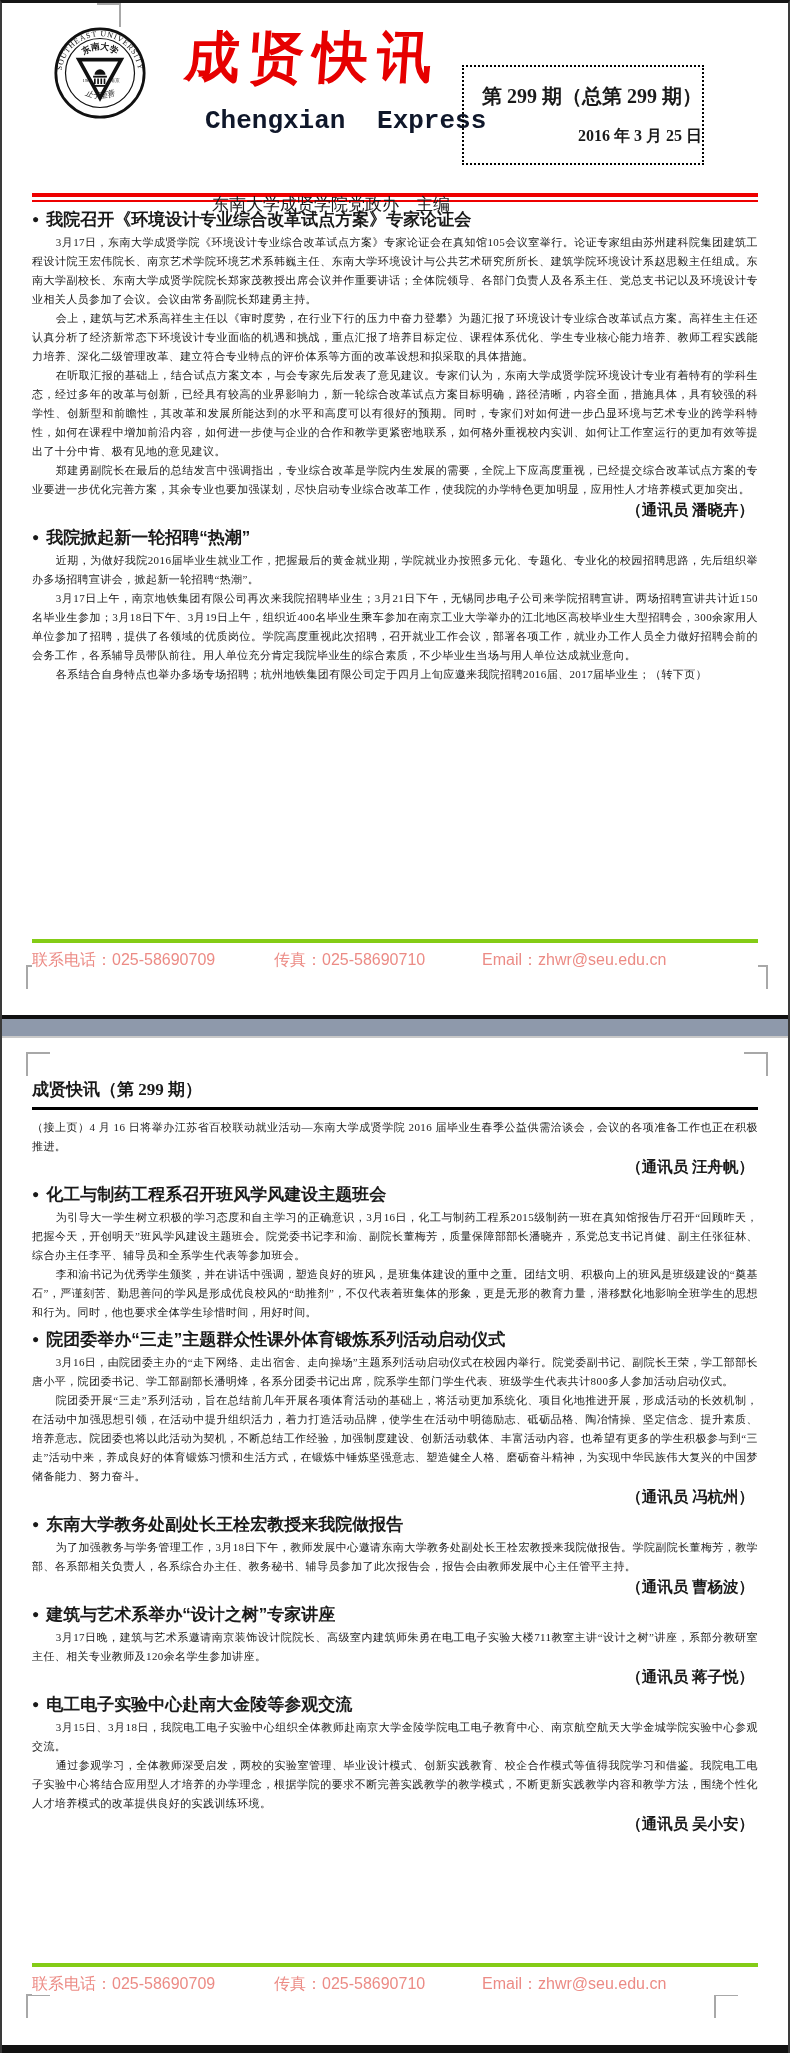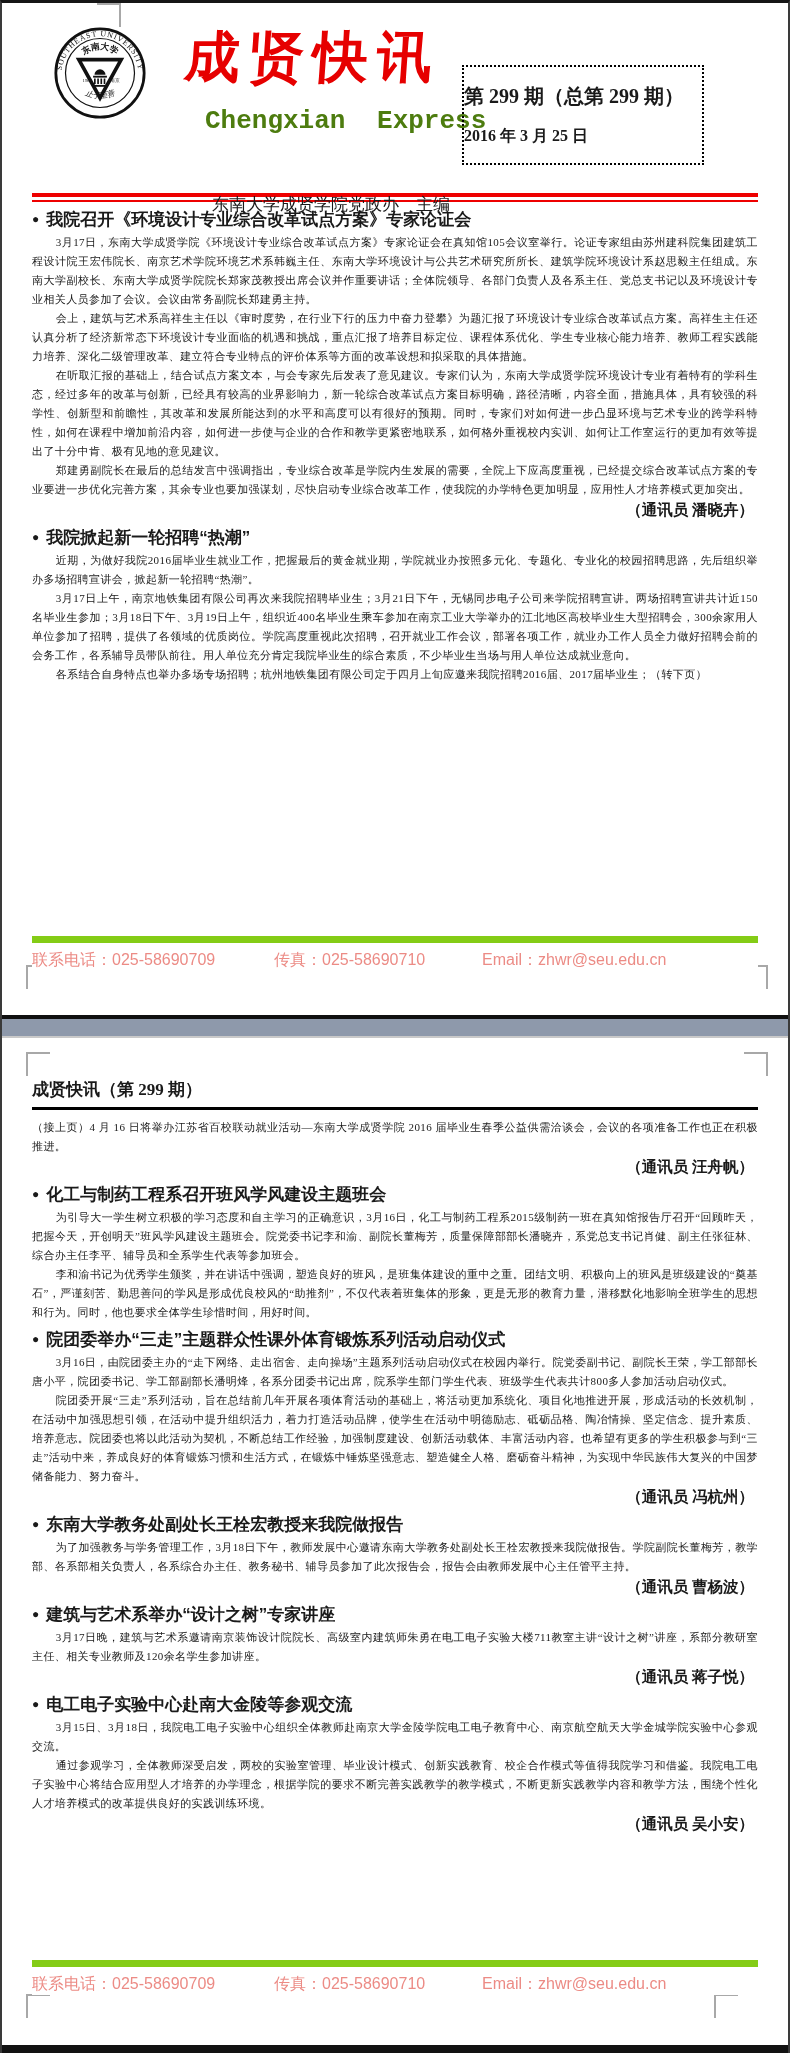--- a/index.html
+++ b/index.html
@@ -23,32 +23,32 @@
   
   .masthead{position:relative;height:190px;}
   .seal{position:absolute;left:52px;top:24px;width:92px;height:92px;}
   .mast-title{
     position:absolute;left:183px;top:26px;width:280px;
     font-size:55px;font-weight:bold;color:#e60000;letter-spacing:9px;
     font-family:"DejaVu Serif","Liberation Serif",serif;
     transform:skewX(-4deg);white-space:nowrap;line-height:1;
   }
   .mast-en{
-    position:absolute;left:203px;top:103px;color:#4d7c0f;
+    position:absolute;left:203px;top:103px;color:#0f172a;
     font-family:"Liberation Mono","DejaVu Sans Mono",monospace;
     font-size:26px;font-weight:bold;word-spacing:16px;white-space:nowrap;
   }
   .mast-editor{
     position:absolute;left:210px;top:161px;font-weight:normal;font-size:17px;
     font-family:"Liberation Sans","DejaVu Sans",sans-serif;white-space:nowrap;margin-top:29px;
   }
   .issue-box{
     position:absolute;left:460px;top:62px;width:242px;height:100px;
     border:2px dotted #000;box-sizing:border-box;
-    display:flex;flex-direction:column;align-items:flex-start;justify-content:space-evenly;
+    display:flex;flex-direction:column;align-items:flex-end;justify-content:space-evenly;
   }
   .issue-line{font-size:20px;font-weight:bold;white-space:nowrap;}
   .date-line{font-size:16px;font-weight:bold;white-space:nowrap;}
 
   .red-rule{margin:0 30px 6px 30px;height:3px;border-top:4px solid #ee0000;border-bottom:2px solid #ee0000;}
 
   
   .content{padding:0 30px;}
   .headline{
     font-family:"Liberation Sans","DejaVu Sans",sans-serif;
@@ -60,21 +60,21 @@
     text-indent:2.15em;letter-spacing:.4px;
   }
   .para.noindent{text-indent:0;}
   .byline{
     margin:1px 4px 3px 0;font-size:15.5px;font-weight:bold;text-align:right;line-height:20px;
   }
 
   
   .pfooter{
     position:absolute;left:30px;right:30px;background:#fff;
-    border-top:7px solid #84cc16;padding-top:7px;
+    border-top:4px solid #84cc16;padding-top:7px;
     color:#ec8b85;font-size:16px;display:flex;white-space:nowrap;
     font-family:"Liberation Sans","DejaVu Sans",sans-serif;
   }
   .page1 .pfooter{bottom:44px;}
   .page2 .pfooter{bottom:50px;}
   .pfooter .fitem{display:inline-block;}
   .pfooter .f1{width:242px;}
   .pfooter .f2{width:208px;}
 
   

